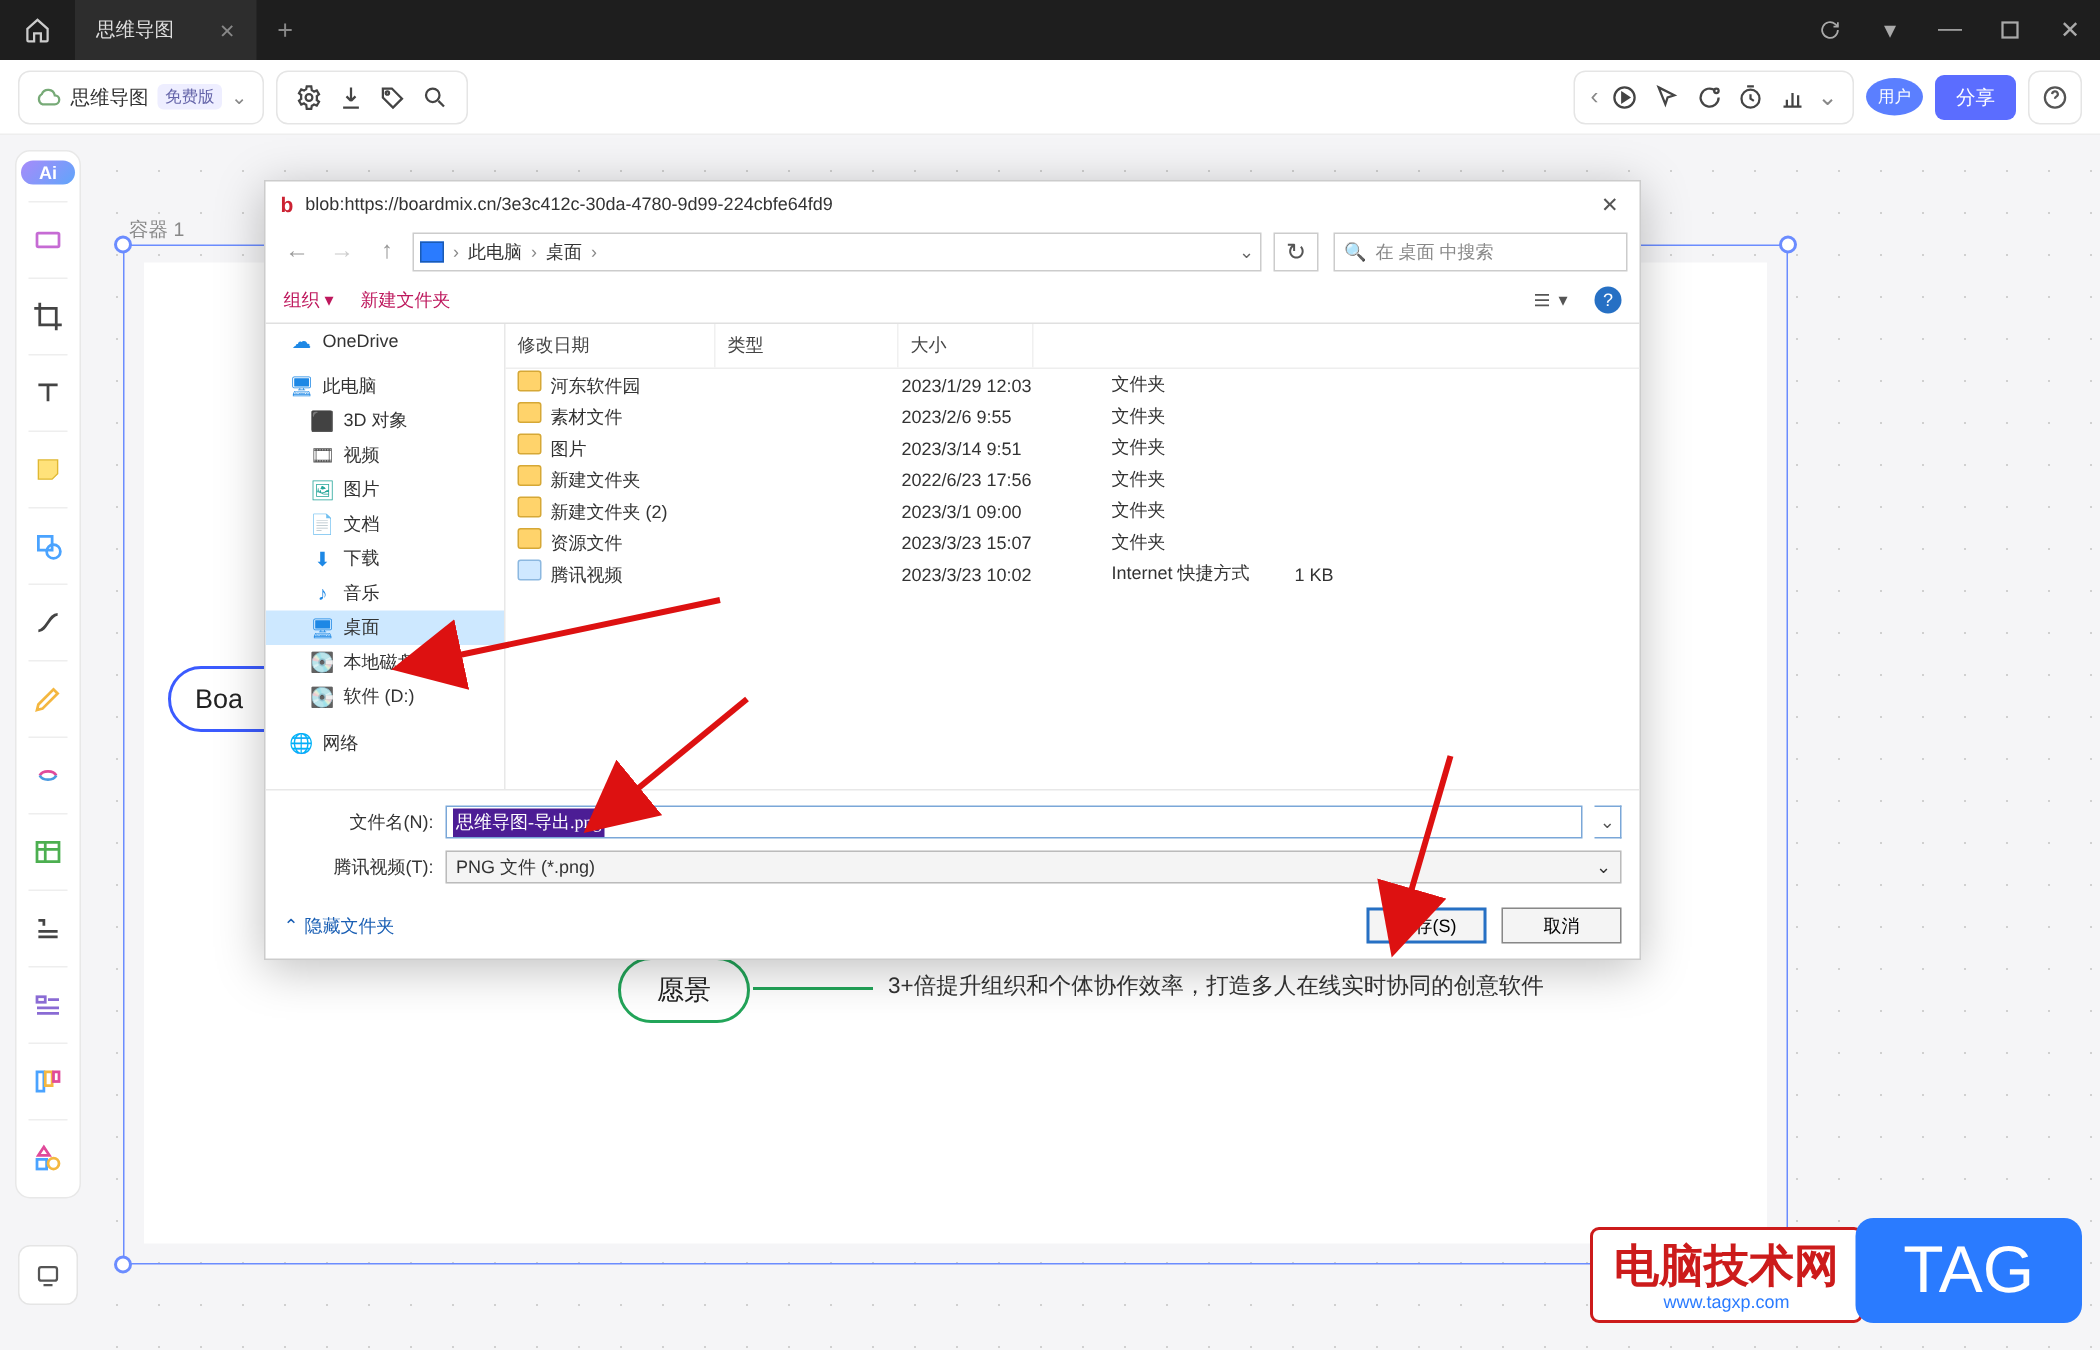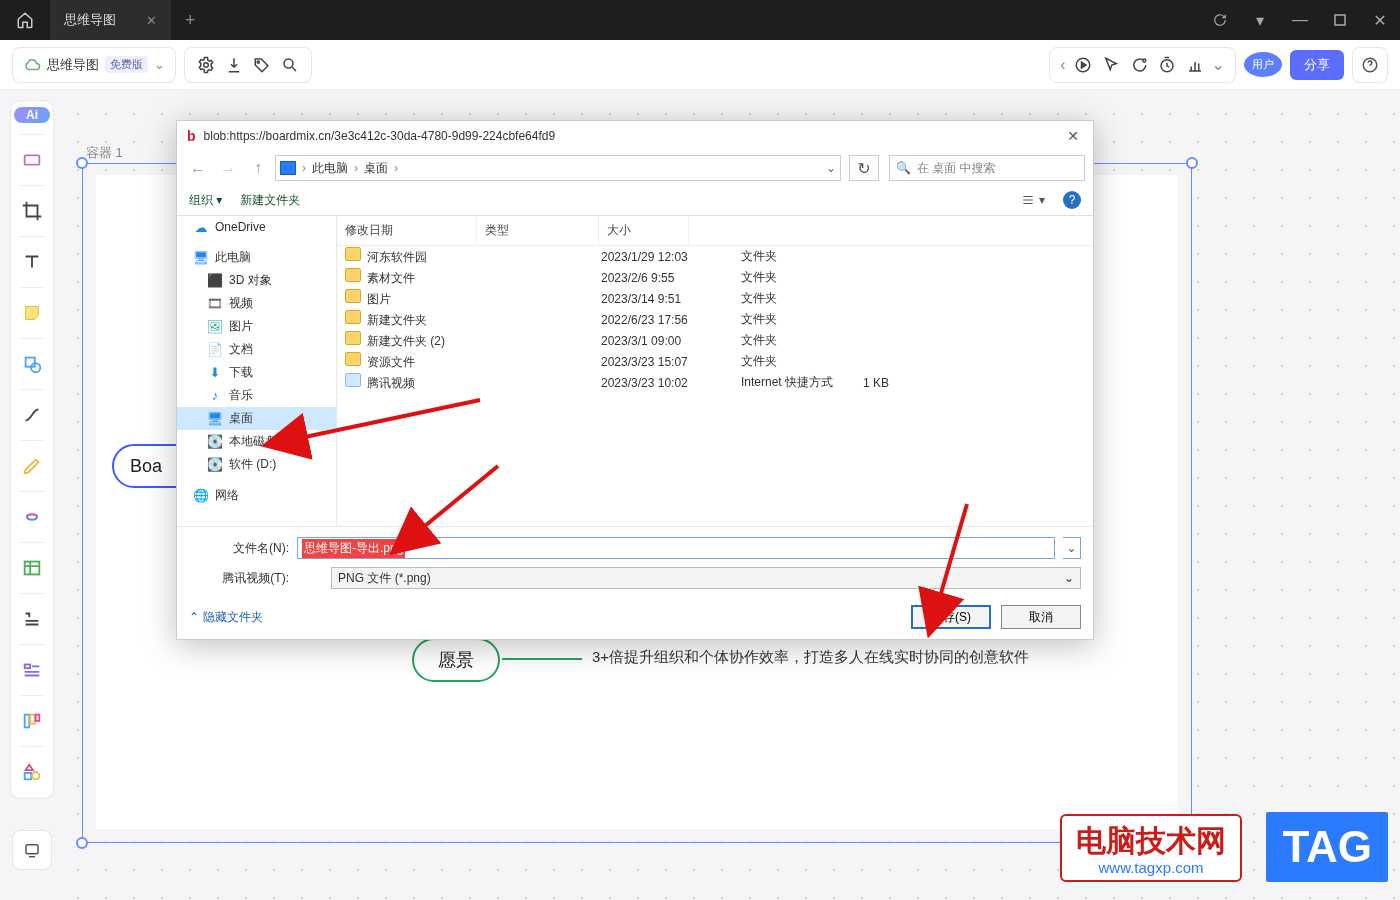--- a/index.html
+++ b/index.html
@@ -54,21 +54,21 @@
 .dlg-title { height: 30px; display: flex; align-items: center; padding: 0 10px; font-size: 12px; color: #333; border-bottom: 1px solid transparent; }
 .dlg-title .dlg-logo { color: #c23; font-weight: bold; margin-right: 8px; font-size: 14px; }
 .dlg-title .dlg-x { margin-left: auto; color: #555; font-size: 14px; padding: 0 4px; }
 .dlg-nav { height: 34px; display: flex; align-items: center; padding: 0 8px; gap: 4px; }
 .dlg-nav .nav-arrow { width: 26px; height: 24px; display: flex; align-items: center; justify-content: center; color: #999; }
 .dlg-nav .crumb { flex: 1; height: 26px; border: 1px solid #ccc; display: flex; align-items: center; font-size: 12px; color: #333; padding: 0 4px; gap: 6px; }
 .dlg-nav .crumb .chev { color: #888; }
 .dlg-nav .refresh { width: 30px; height: 26px; border: 1px solid #ccc; display: flex; align-items: center; justify-content: center; color: #555; margin-left: 4px; }
 .dlg-nav .search { width: 196px; height: 26px; border: 1px solid #ccc; display: flex; align-items: center; padding: 0 6px; color: #888; font-size: 12px; gap: 6px; margin-left: 6px; }
 .dlg-toolbar { height: 30px; display: flex; align-items: center; padding: 0 12px; gap: 18px; font-size: 12px; color: #1a5fb4; border-bottom: 0; }
-.dlg-toolbar .tool-link { color: #14532d; }
+.dlg-toolbar .tool-link { color: #be185d; }
 .dlg-toolbar .spacer { flex: 1; }
 .dlg-toolbar .view-ctl { color: #555; display: flex; align-items: center; gap: 4px; }
 .dlg-toolbar .help { width: 18px; height: 18px; background: #2670c4; color: #fff; border-radius: 50%; display: flex; align-items: center; justify-content: center; font-size: 12px; }
 .dlg-body { flex: 1; display: flex; overflow: hidden; border-top: 1px solid #e0e0e0; }
 .dlg-side { width: 160px; border-right: 1px solid #e8e8e8; overflow: auto; font-size: 12px; }
 .dlg-side .tree-item { padding: 3px 6px 3px 16px; display: flex; align-items: center; gap: 6px; color: #333; white-space: nowrap; }
 .dlg-side .tree-item.sel { background: #cde8ff; }
 .dlg-side .tree-item.indent1 { padding-left: 30px; }
 .dlg-side .ico { width: 16px; height: 16px; display: inline-flex; align-items: center; justify-content: center; font-size: 13px; }
 .dlg-files { flex: 1; display: flex; flex-direction: column; }
@@ -79,38 +79,38 @@
 .col-type { width: 122px; }
 .col-size { width: 90px; }
 .dlg-rows { flex: 1; }
 .dlg-row { display: flex; font-size: 12px; color: #333; height: 21px; align-items: center; }
 .dlg-row > div { padding: 0 8px; }
 .dlg-row .fico { width: 16px; height: 14px; background: #ffd36b; border: 1px solid #d6a836; border-radius: 2px; display: inline-block; margin-right: 6px; }
 .dlg-row .fico.inet { background: #cfe8ff; border-color: #8cb8e0; }
 .dlg-bottom { border-top: 1px solid #e8e8e8; padding: 10px 12px 8px 12px; display: flex; flex-direction: column; gap: 8px; font-size: 12px; color: #333; }
 .fld-row { display: flex; align-items: center; gap: 8px; }
 .fld-row .lbl { width: 100px; text-align: right; }
-.fld-row input, .fld-row .select { flex: 1; height: 22px; border: 1px solid #7aa7d8; padding: 0 6px; font-size: 12px; margin-left: 34px; }
-.fld-row .fname-val { background: #ef4444; color: #fff; padding: 1px 2px; }
+.fld-row input, .fld-row .select { flex: 1; height: 22px; border: 1px solid #7aa7d8; padding: 0 6px; font-size: 12px; }
+.fld-row .fname-val { background: #4c1d95; color: #fff; padding: 1px 2px; font-family: Liberation Serif, serif; }
 .fld-row .select { border-color: #bbb; display: flex; align-items: center; justify-content: space-between; background: #f4f4f4; }
 .fld-row .dd { width: 18px; text-align: center; color: #555; }
 .dlg-footer { display: flex; align-items: center; padding: 8px 12px 10px 12px; font-size: 12px; gap: 10px; }
 .dlg-footer .hide-link { color: #1a5fb4; display: flex; align-items: center; gap: 4px; }
 .dlg-footer .spacer { flex: 1; }
 .dlg-footer .btn { width: 80px; height: 24px; border: 1px solid #888; background: #f4f4f4; display: flex; align-items: center; justify-content: center; }
 .dlg-footer .btn.primary { border: 2px solid #2670c4; }
 
 
 .red-arrow { position: absolute; pointer-events: none; }
 .red-arrow svg { overflow: visible; }
 
 
 .wm1 { position: absolute; right: 158px; bottom: 18px; background: #fff; border: 2px solid #cc1b1b; color: #cc1b1b; font-size: 30px; font-weight: bold; padding: 8px 14px 4px 14px; border-radius: 6px; line-height: 1.15; text-align: center; }
-.wm1 .sub { color: #2a7bff; font-size: 15px; font-weight: normal; }
-.wm2 { position: absolute; right: 12px; bottom: 18px; background: #2a7bff; color: #fff; font-size: 44px; font-weight: 700; padding: 10px 16px; border-radius: 2px; }
+.wm1 .sub { color: #2a7bff; font-size: 12px; font-weight: normal; }
+.wm2 { position: absolute; right: 12px; bottom: 18px; background: #2a7bff; color: #fff; font-size: 44px; font-weight: 400; padding: 10px 32px; border-radius: 12px; }
 .float-btn { position: absolute; left: 12px; bottom: 30px; width: 40px; height: 40px; border: 1px solid #e5e5e5; border-radius: 8px; background: #fff; display: flex; align-items: center; justify-content: center; color: #555; }
 
 svg { display: block; }
 </style>
 </head>
 <body>
 
 <div class="titlebar">
   <div class="home">
     <svg width="18" height="18" viewBox="0 0 24 24" fill="none" stroke="#ccc" stroke-width="2">

